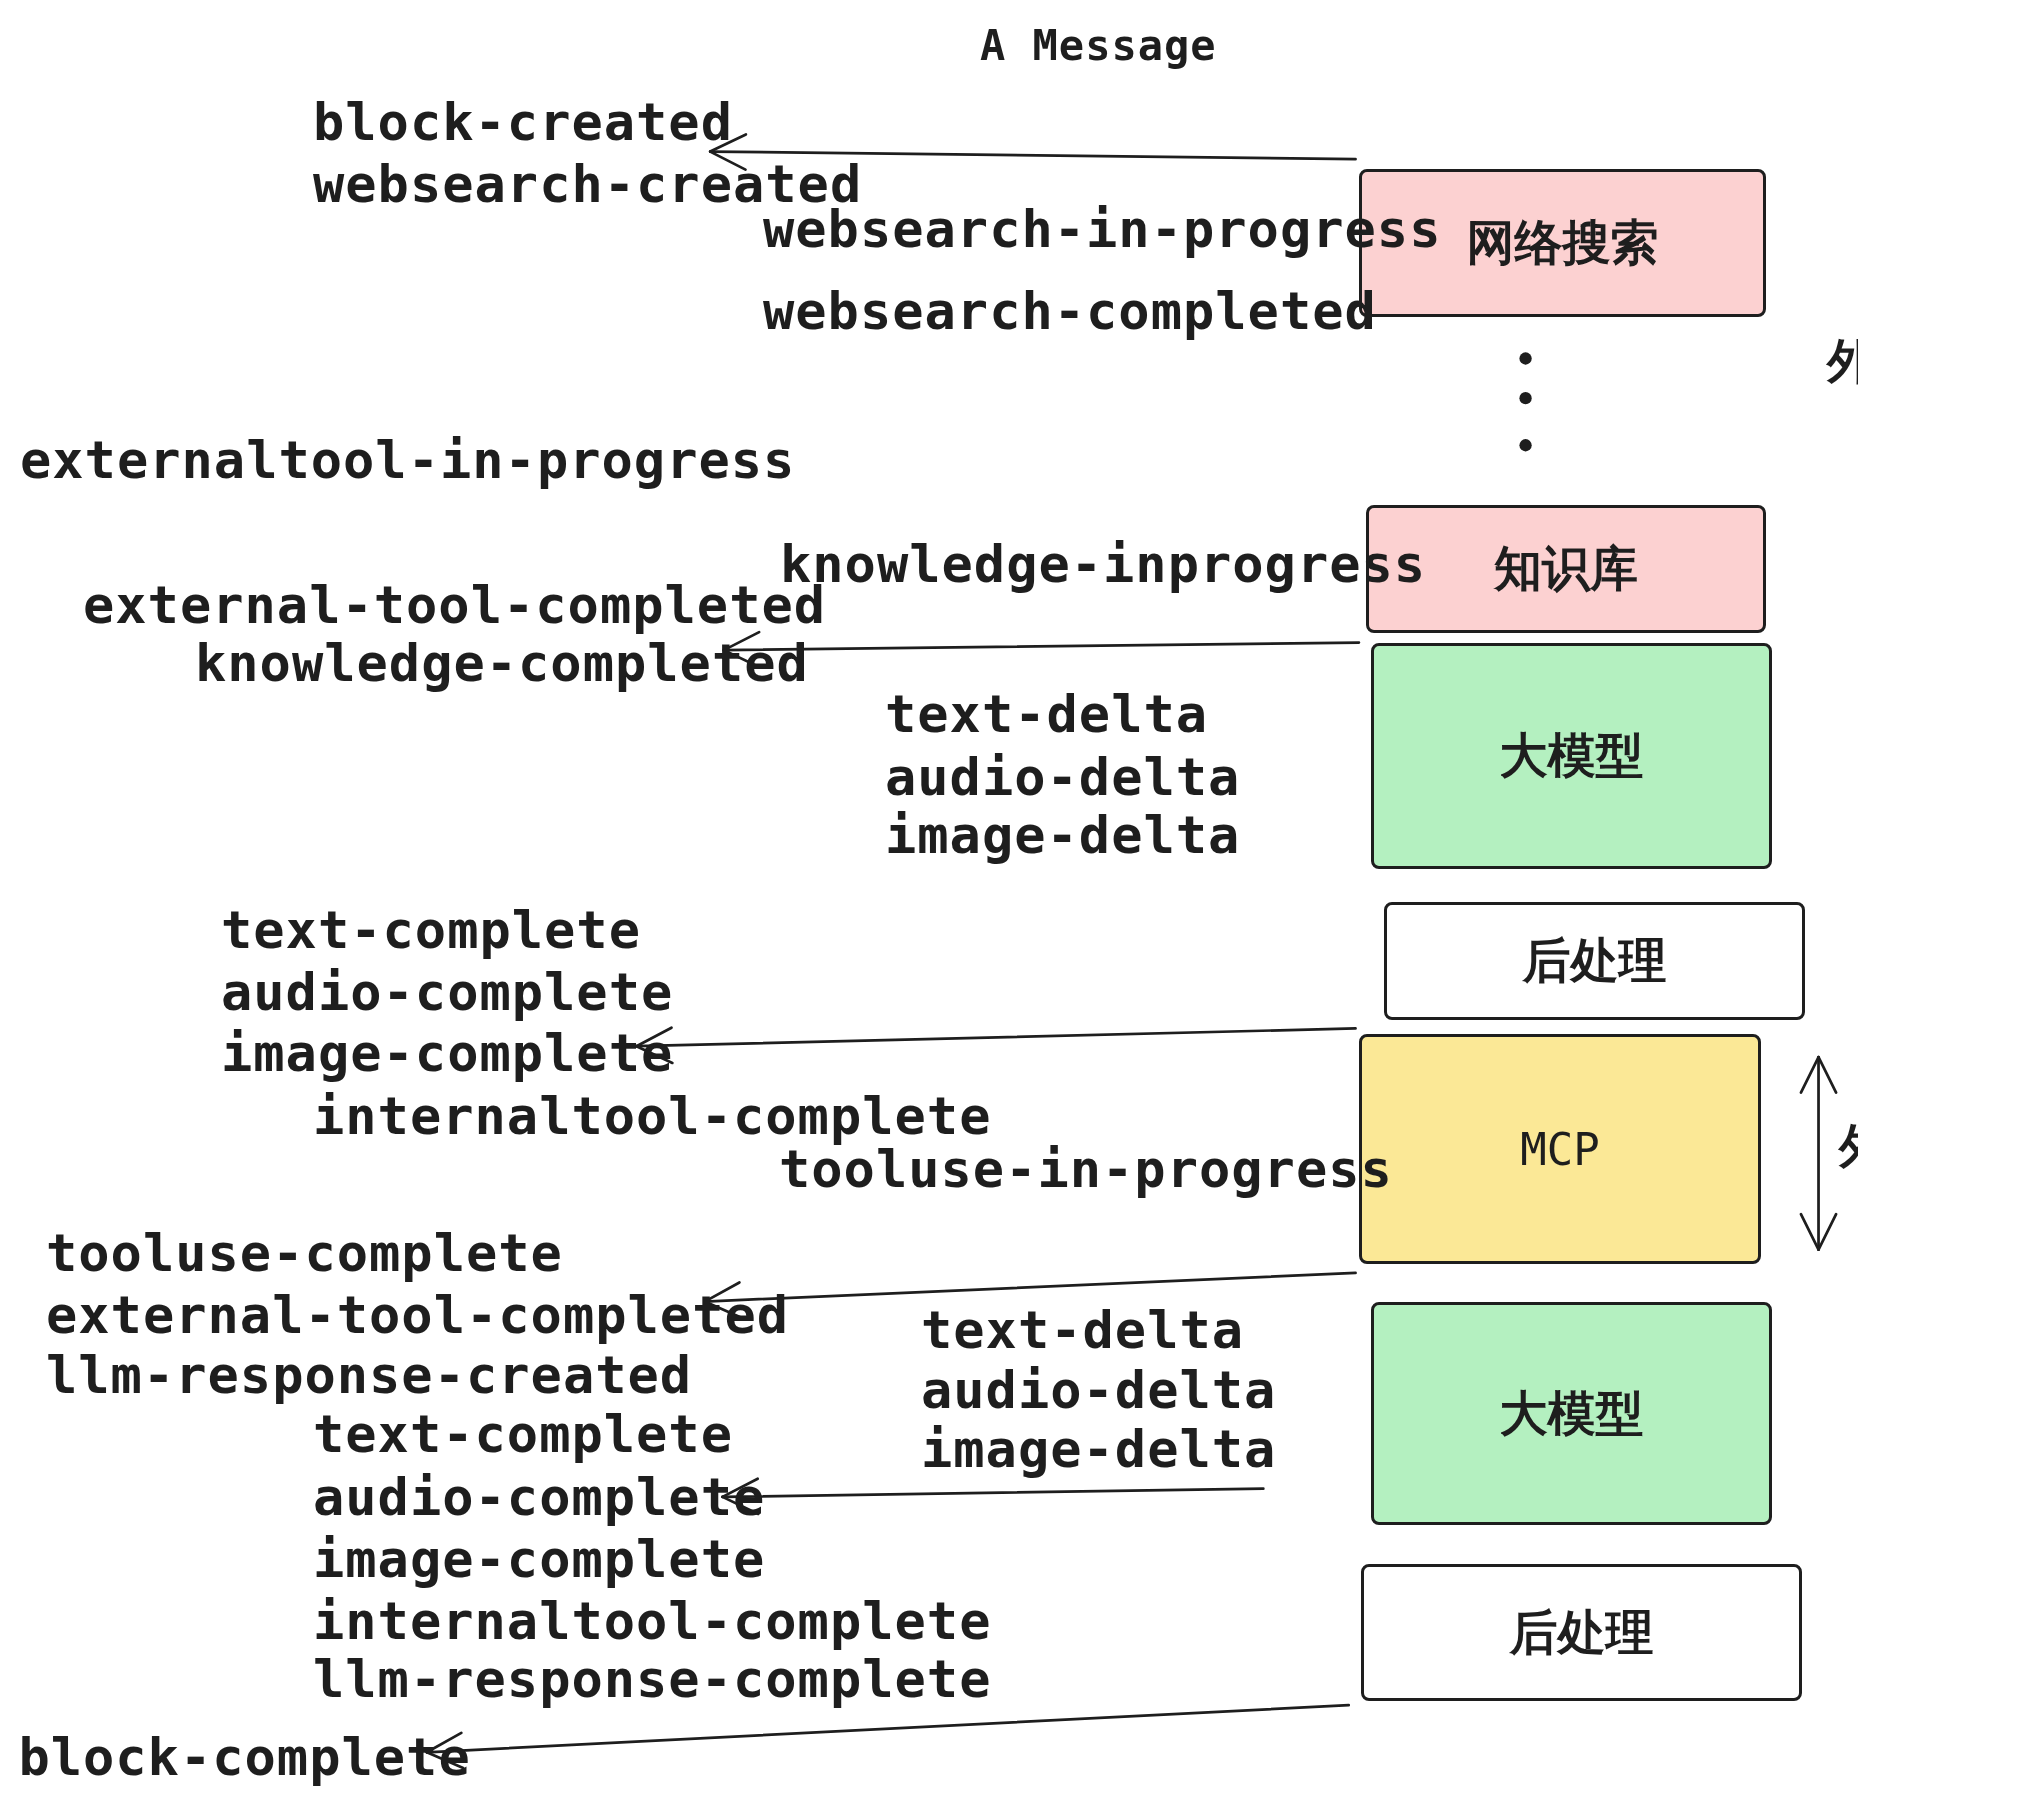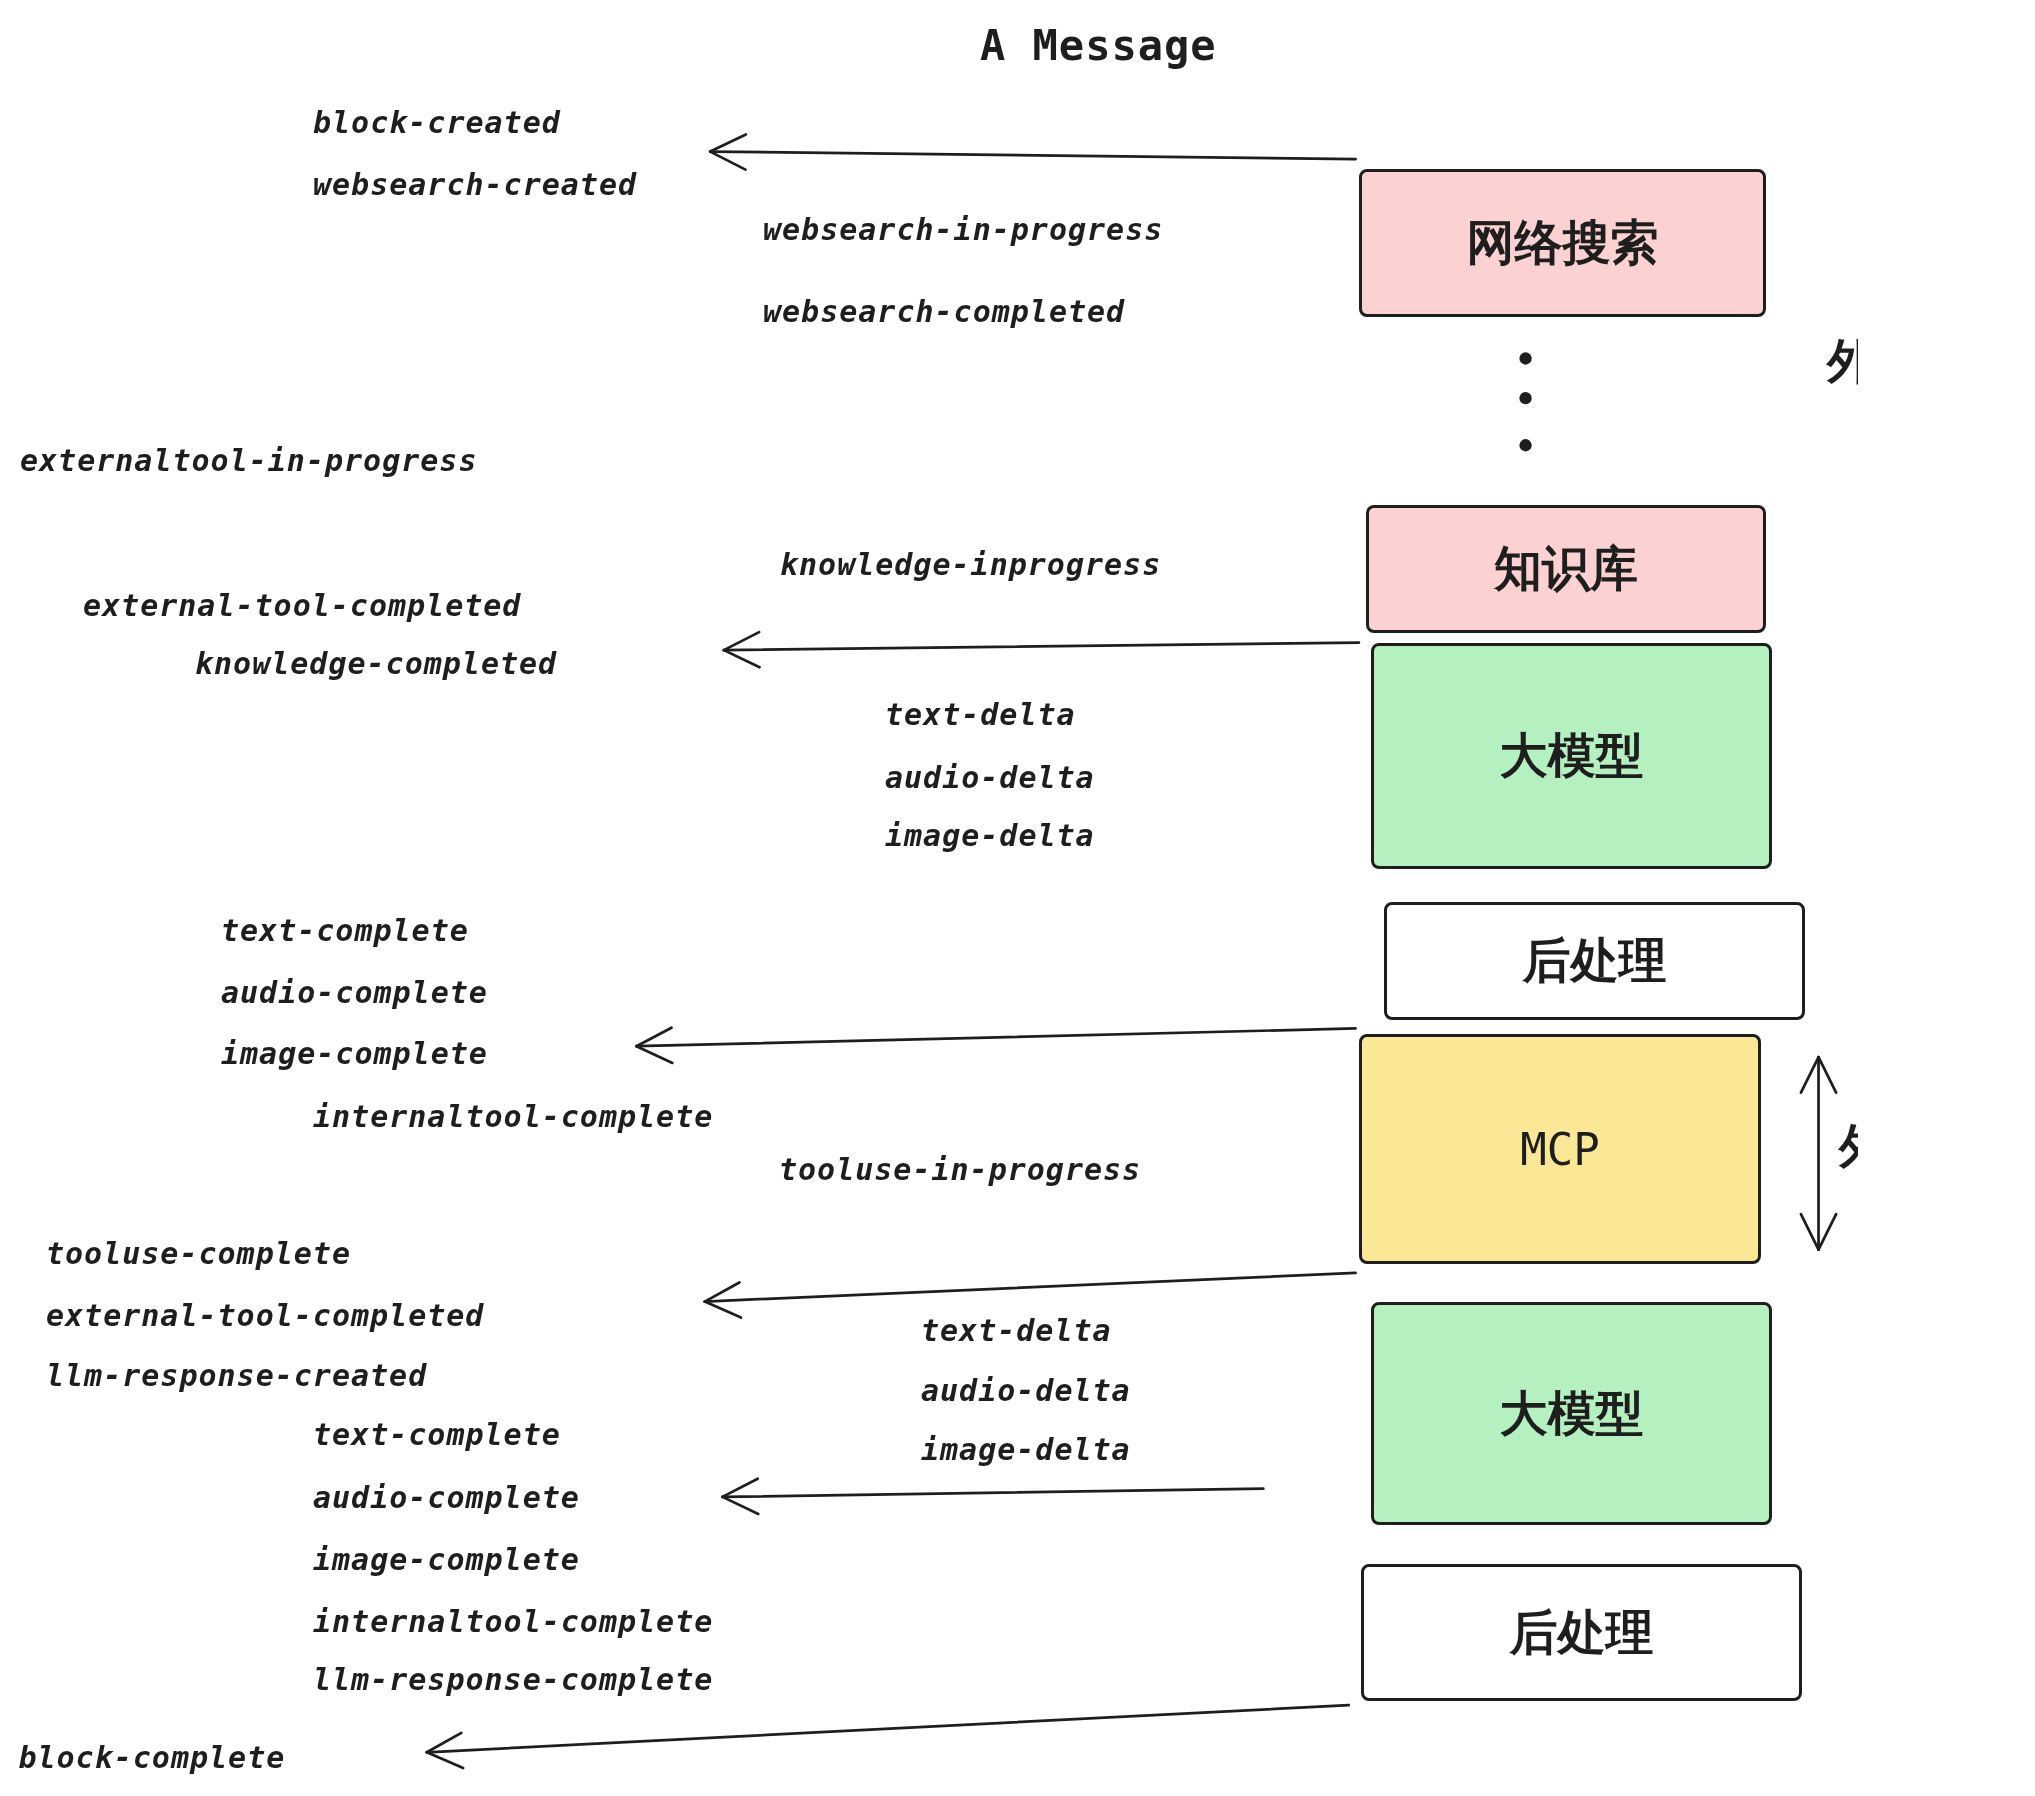--- a/index.html
+++ b/index.html
@@ -32,25 +32,24 @@
     font-size: 42px;
     letter-spacing: 1px;
     color: #1e1e1e;
     white-space: nowrap;
   }
   .event {
     position: absolute;
     transform: translateY(-50%);
     font-family: "DejaVu Sans Mono", "Liberation Mono", monospace;
     font-weight: bold;
-    font-size: 30px;
+    font-size: 52px;
     letter-spacing: 1px;
     color: #1e1e1e;
     white-space: nowrap;
-    font-style: italic;
   }
   .box {
     position: absolute;
     border: 3.4px solid #1e1e1e;
     border-radius: 8px;
     display: flex;
     align-items: center;
     justify-content: center;
     box-sizing: border-box;
     text-align: center;

